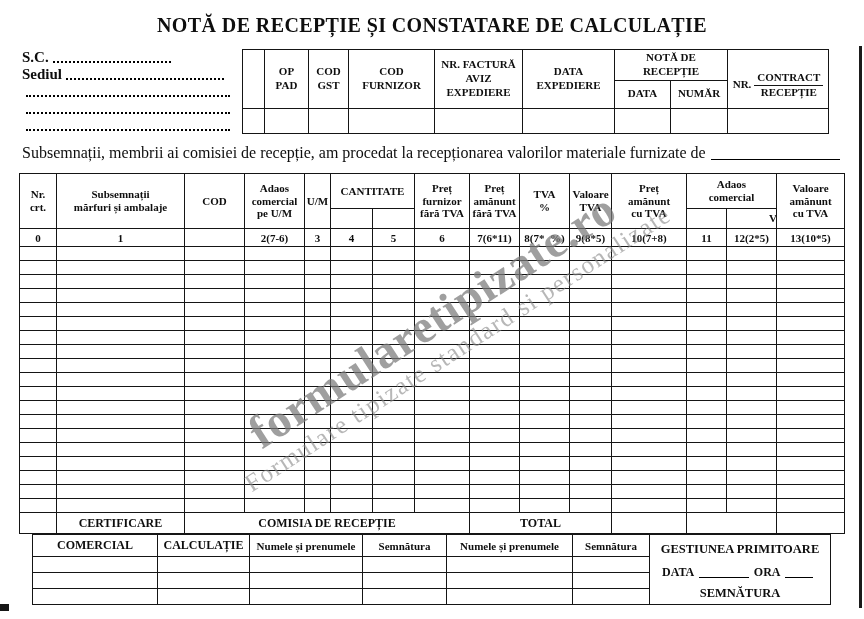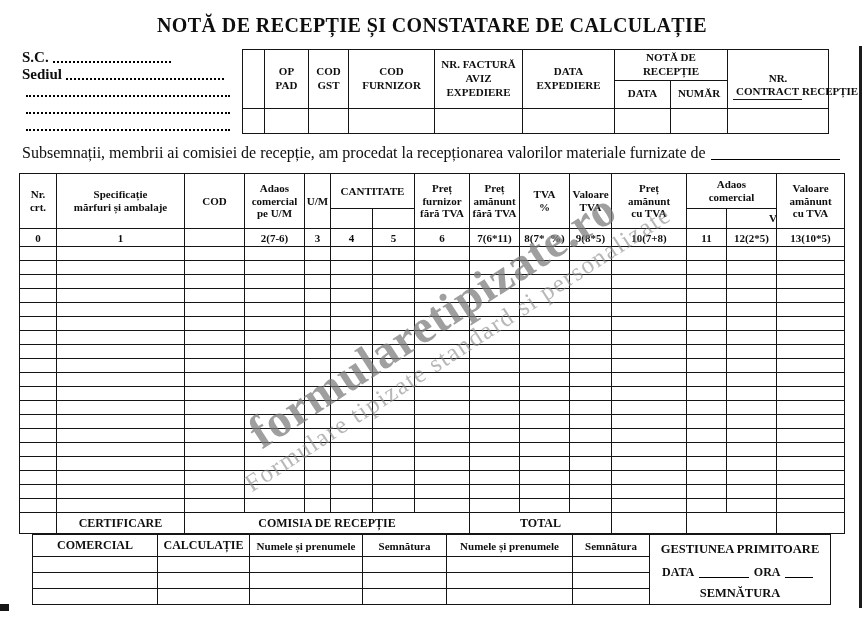--- a/index.html
+++ b/index.html
@@ -20,21 +20,21 @@
   .d1{width:118px;} .d2{width:158px;} .dfull{flex:1;}
 
   table{border-collapse:collapse;}
   .top-table{table-layout:fixed;width:586px;font-size:11px;font-weight:bold;
              text-align:center;flex:none;}
   .top-table th,.top-table td{border:1.5px solid #151515;padding:1px 2px;
              vertical-align:middle;white-space:pre-line;line-height:1.25;}
   .top-table .hrow1 th{height:24px;}
   .top-table .hrow2 th{height:24px;}
   .top-table .blank-row td{height:22px;}
-  .frac{display:inline-flex;flex-direction:row;vertical-align:middle;margin-left:3px;}
+  .frac{display:inline-flex;flex-direction:column;vertical-align:middle;margin-left:3px;}
   .frac .frac-top{border-bottom:1.5px solid #151515;padding:0 3px;}
   .contract-cell{white-space:nowrap;}
   .contract-cell .nr{vertical-align:middle;}
 
   
   .intro{margin:9px 19px 0 22px;font-size:16px;}
   .intro-line{display:flex;align-items:flex-end;height:19px;}
   .intro-line .txt{white-space:nowrap;}
   .fill{border-bottom:1.5px solid #000;margin:0 5px 2px 5px;height:12px;}
   .g15{flex:1.55;} .g10{flex:1.0;} .g13{flex:1.35;} .gend{flex:1;}
@@ -182,21 +182,21 @@
         <col style="width:42px">
         <col style="width:75px">
       <col style="width:40px">
         <col style="width:50px">
         <col style="width:68px">
     </colgroup>
     <thead>
       <tr class="tier1">
         <th rowspan="2">Nr.
 crt.</th>
-        <th rowspan="2">Specificație
+        <th rowspan="2">Subsemnații
 mărfuri și ambalaje</th>
         <th rowspan="2">COD</th>
         <th rowspan="2">Adaos
 comercial
 pe U/M</th>
         <th rowspan="2">U/M</th>
         <th colspan="2">CANTITATE</th>
         <th rowspan="2">Preț
 furnizor
 fără TVA</th>

